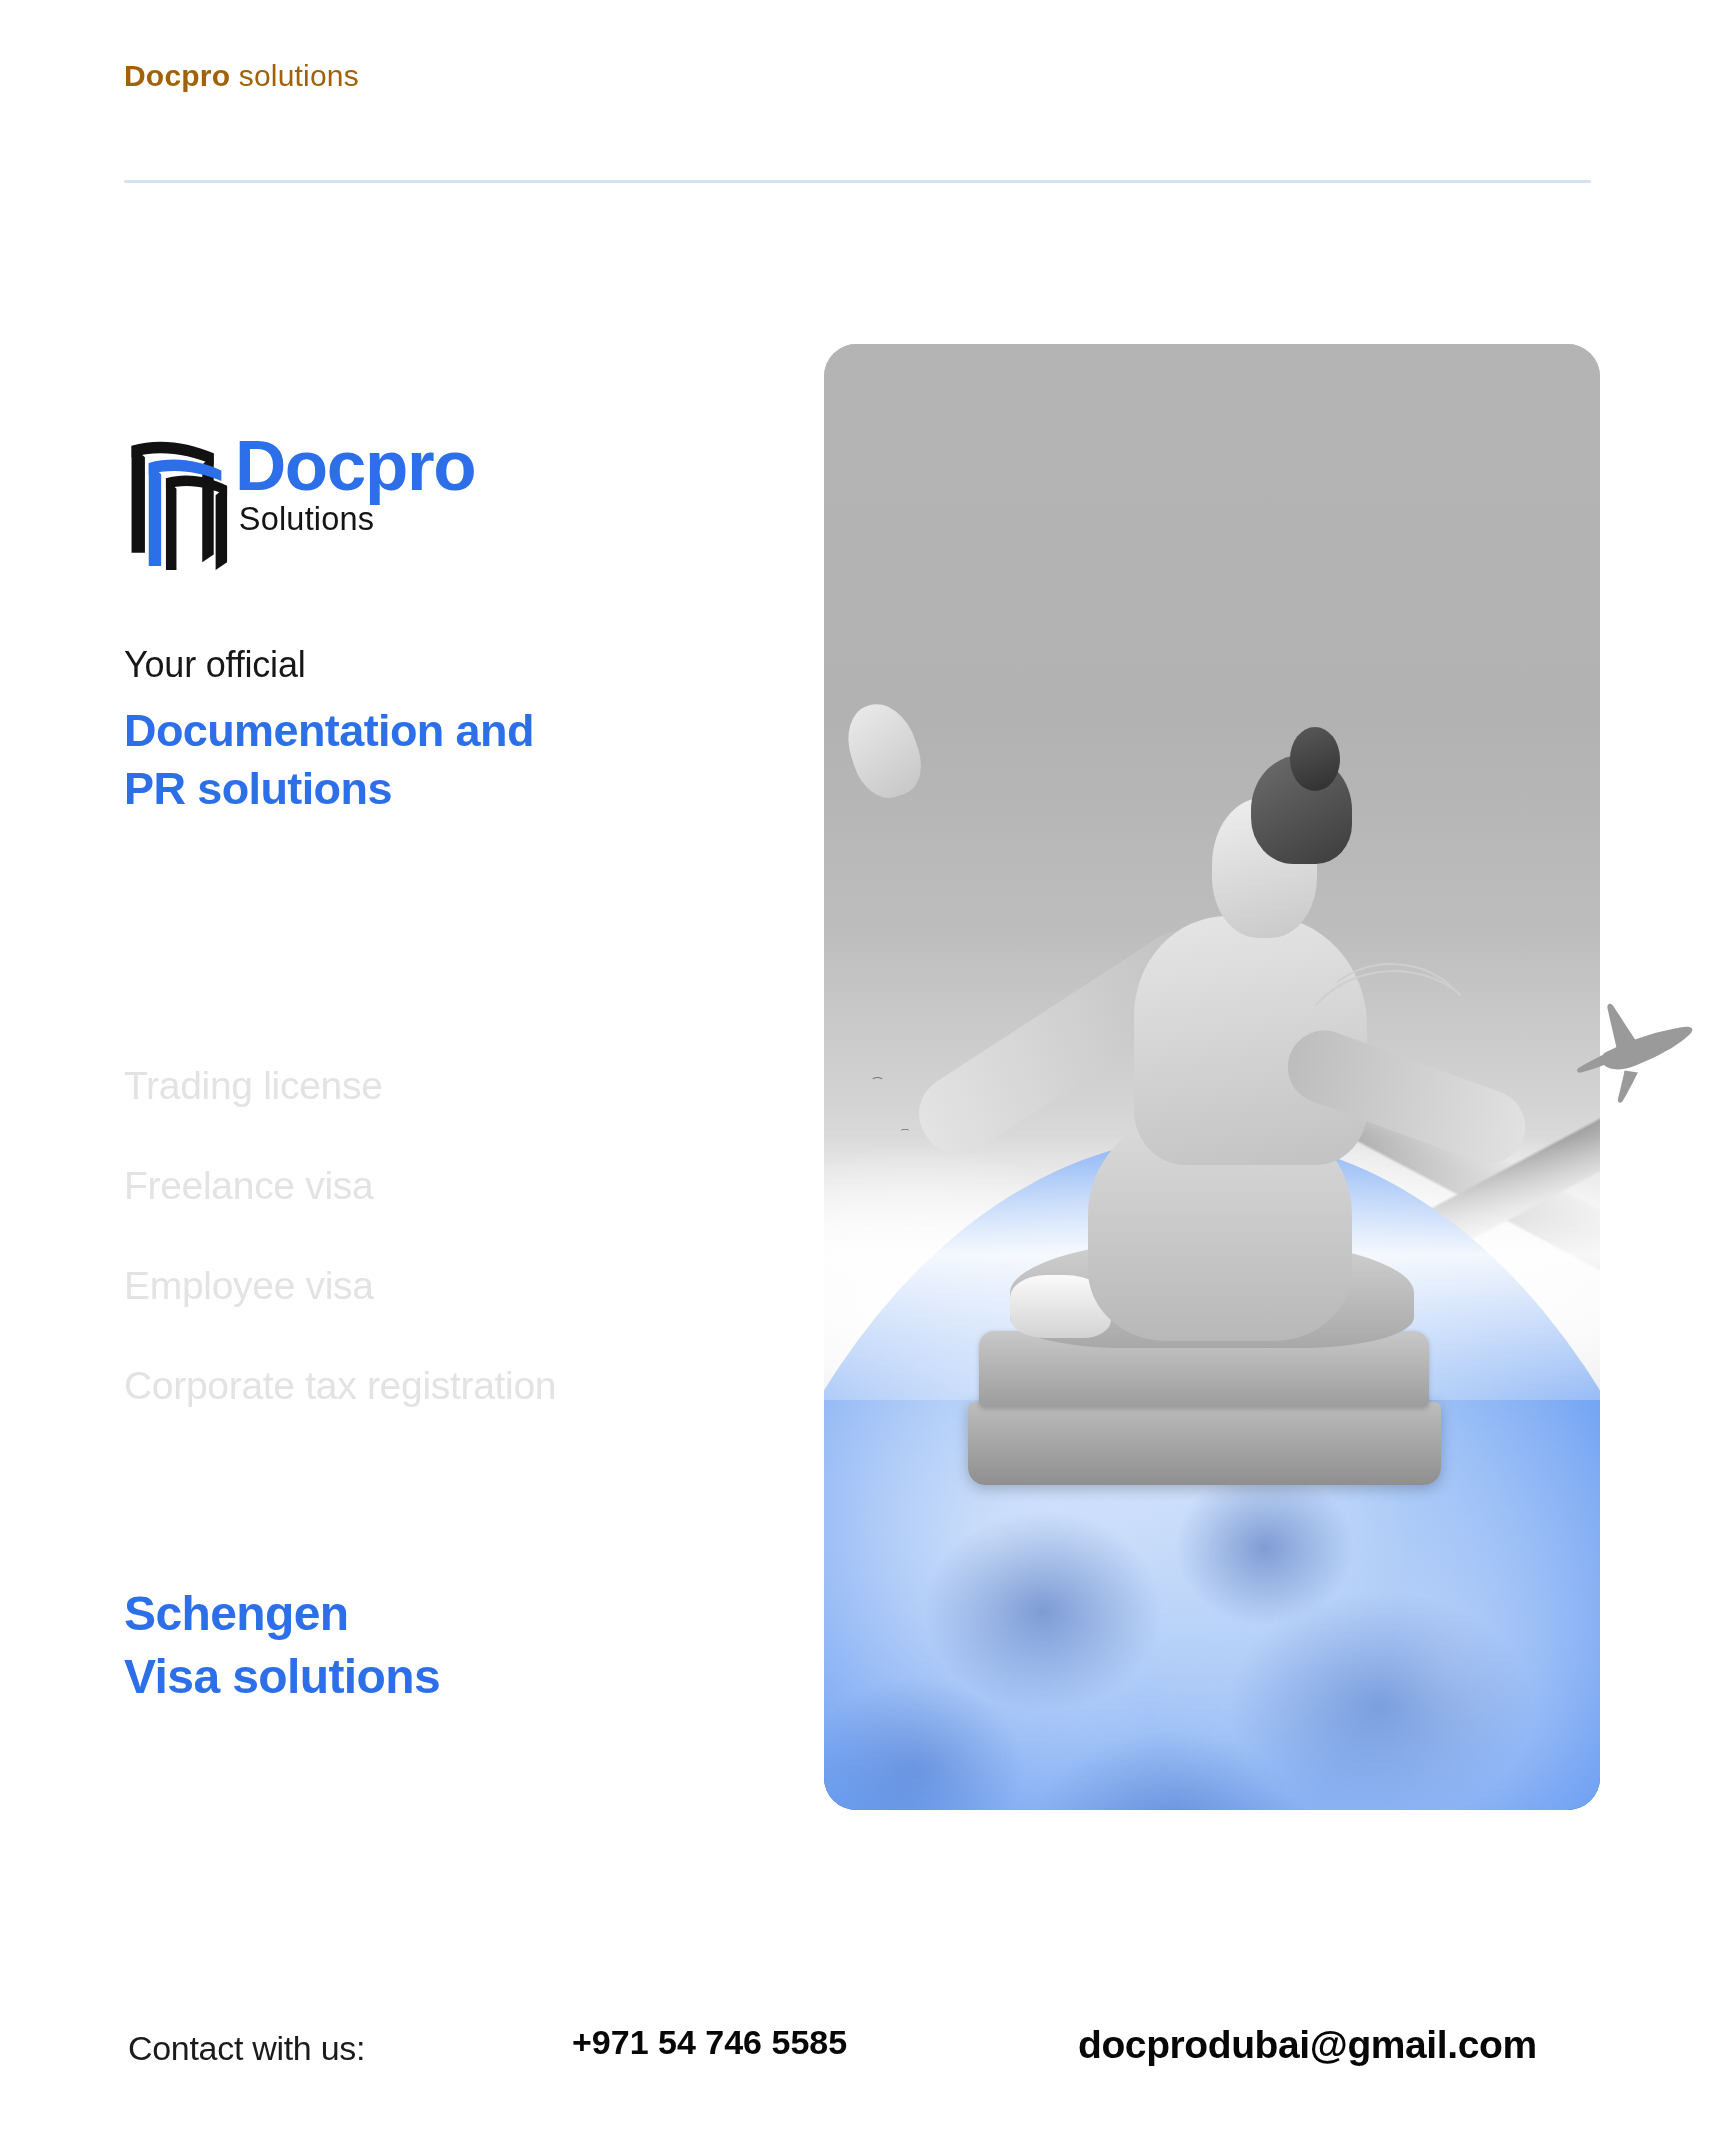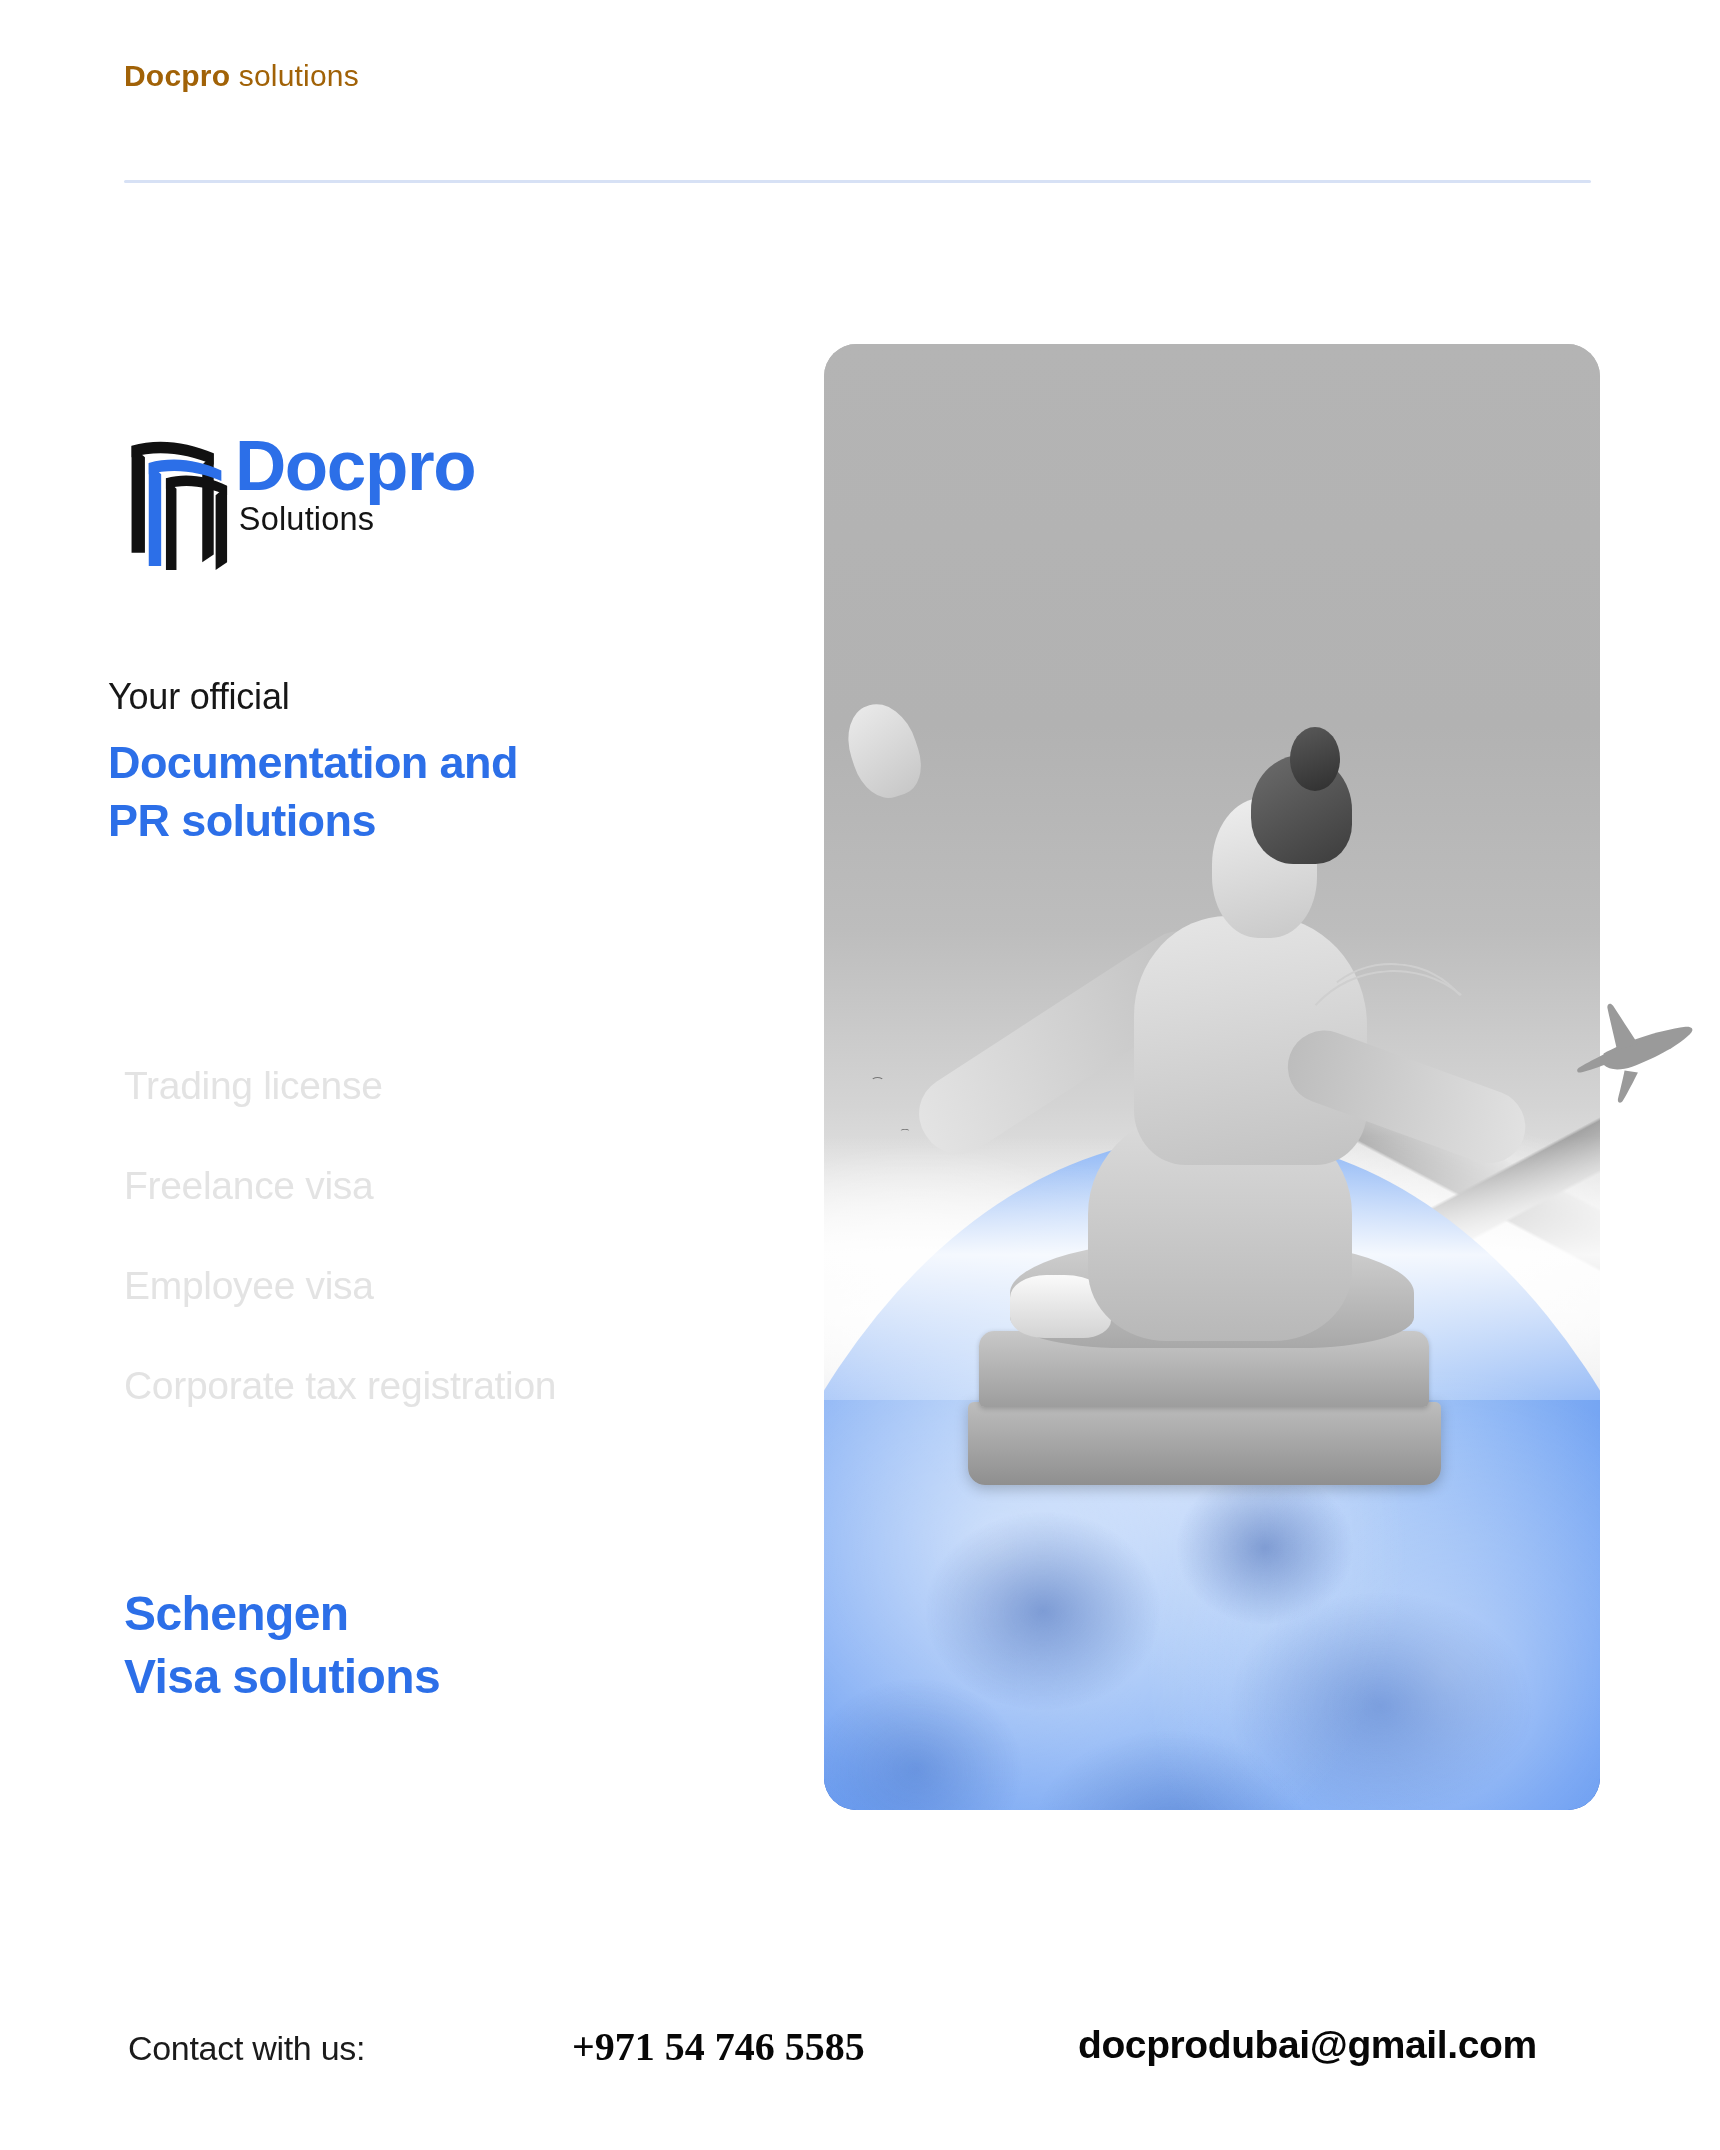--- a/index.html
+++ b/index.html
@@ -80,24 +80,23 @@
     font-weight: 400;
     color: #141414;
     letter-spacing: 0.2px;
     line-height: 1;
     white-space: nowrap;
   }
 
   
   .tagline {
     position: absolute;
-    left: 108px;
+    left: 124px;
     top: 642px;
     width: 669px;
-    margin-top: 32px;
   }
   .tagline-sub {
     font-size: 36px;
     font-weight: 400;
     color: #171717;
     letter-spacing: -0.2px;
     line-height: 1.25;
   }
   .tagline-main {
     margin-top: 15.3px;
@@ -396,26 +395,25 @@
     font-size: 34px;
     font-weight: 400;
     color: #1b1b1b;
     letter-spacing: -0.3px;
     white-space: nowrap;
   }
   .footer-phone {
     position: absolute;
     left: 572px;
     top: 3.8px;
-    font-size: 40px;
+    font-size: 34px;
     font-weight: 700;
     color: #070707;
     letter-spacing: 0px;
     white-space: nowrap;
-    font-family: Liberation Serif, serif;
   }
   .footer-email {
     position: absolute;
     left: 1078px;
     top: 3.8px;
     font-size: 39px;
     font-weight: 700;
     color: #070707;
     letter-spacing: -0.4px;
     white-space: nowrap;

